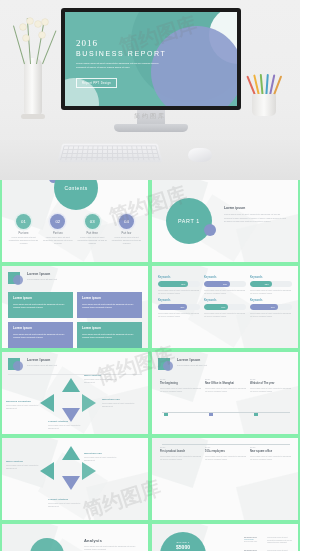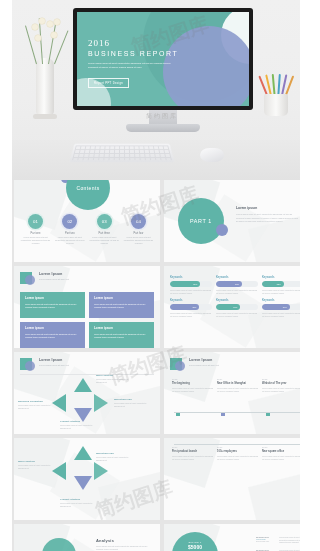--- a/index.html
+++ b/index.html
@@ -2,21 +2,21 @@
 <html><head>
 <meta charset="utf-8">
 <style>
   * { box-sizing: border-box; margin:0; padding:0; }
   body {
     width:300px; height:551px; overflow:hidden;
     background:#ffffff;
     font-family:"Liberation Sans", sans-serif;
     position:relative;
   }
-  .page { position:relative; width:300px; height:551px; background:#e5e5e5;margin-left:12px; }
+  .page { position:relative; width:300px; height:551px; background:#86efac; }
 
   
   .hero { position:relative; width:300px; height:180px; background:linear-gradient(180deg,#f0f0f0 0%,#eeeeee 55%,#e9e9e9 100%); overflow:hidden; }
   .desk { position:absolute; left:0; bottom:0; width:300px; height:40px; background:linear-gradient(180deg,#eaeaea,#e2e2e2); }
   .monitor { position:absolute; left:61px; top:8px; width:180px; height:102px; background:#1b1b1b; border-radius:3px; padding:4px; }
   .screen { position:relative; width:100%; height:100%; background:#6bb8ad; overflow:hidden; }
   .sc-c1 { position:absolute; right:-14px; top:-30px; width:120px; height:120px; border-radius:50%; background:#63b0a6; }
   .sc-c2 { position:absolute; right:-6px; top:14px; width:92px; height:92px; border-radius:50%; background:#8e9dcd; opacity:.92; }
   .sc-c3 { position:absolute; right:-30px; top:-6px; width:58px; height:58px; border-radius:50%; background:#ffffff; opacity:.9; }
   .sc-c4 { position:absolute; left:-16px; bottom:-22px; width:50px; height:50px; border-radius:50%; background:#ffffff; opacity:.55; }

